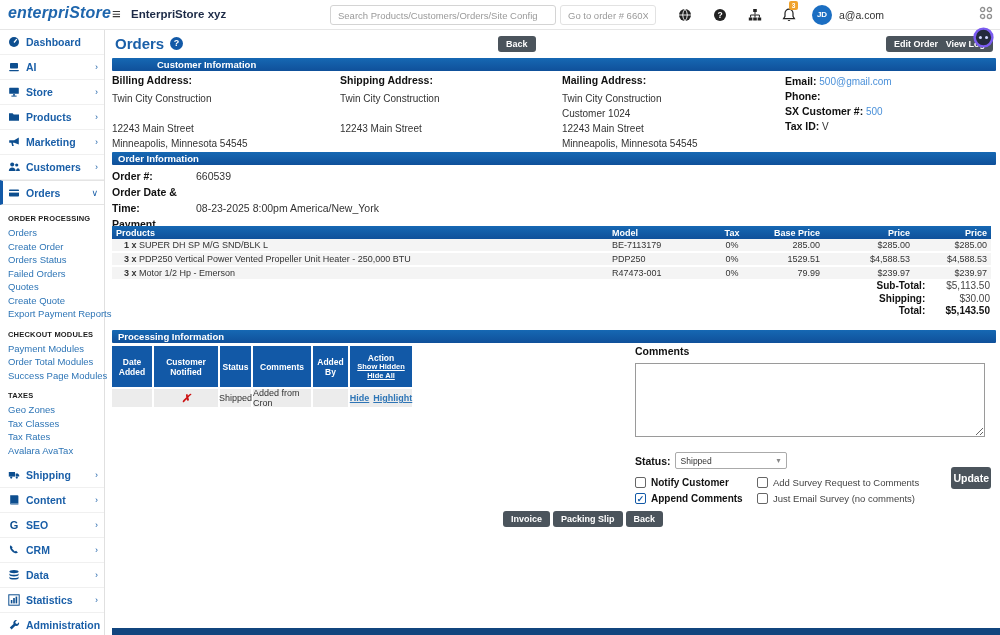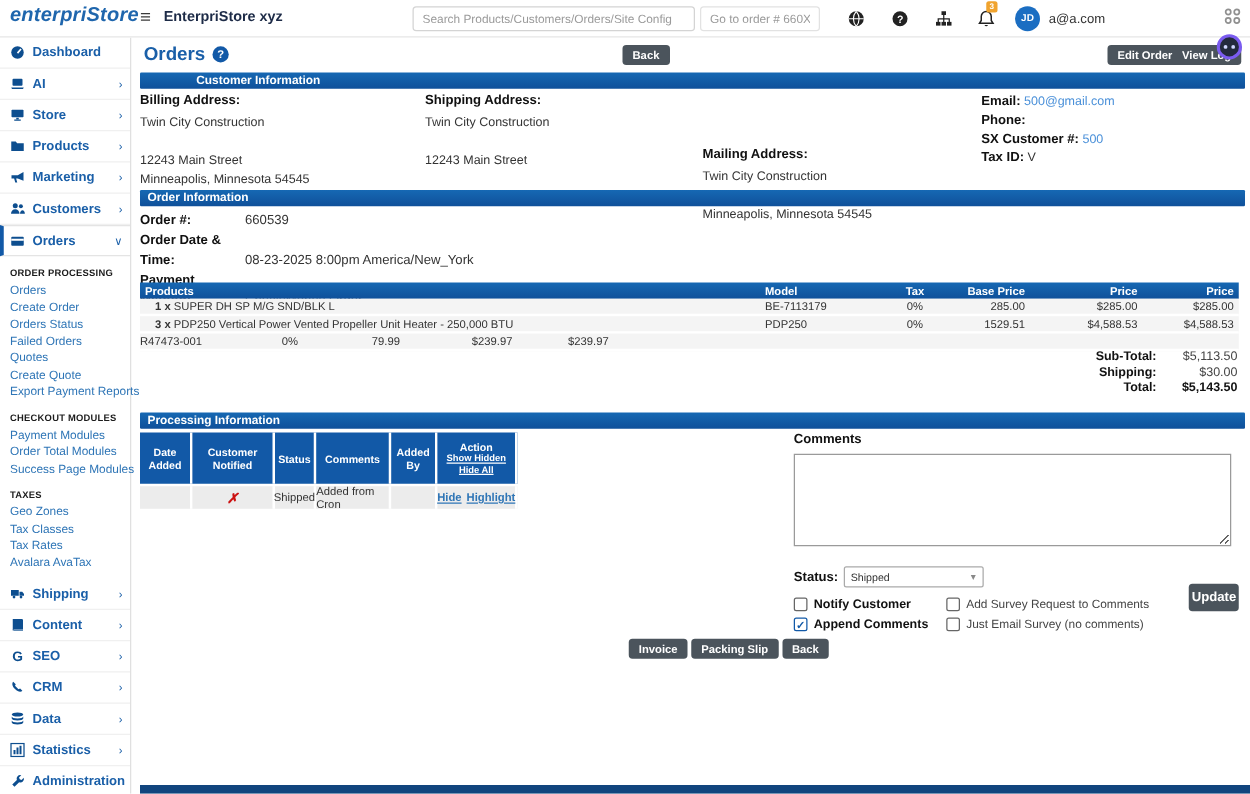--- a/index.html
+++ b/index.html
@@ -48,21 +48,21 @@
 
   .sec-bar { left:7px; right:4px; height:13px; background:linear-gradient(#1668b3,#0f509a); color:#fff; font-size:9.5px; font-weight:bold; padding:1px 6px; border-radius:1px; }
   .bar-customer { top:28px;padding-left:45px; } .bar-order { top:122px; } .bar-processing { top:300px; }
 
   
   .cust-body { top:44px; left:7px; right:4px; display:flex; }
   .cust-col { font-size:10px; color:#333; }
   .cust-col .col-label { font-size:10.5px; font-weight:bold; color:#111; margin-bottom:5px; }
   .cust-col .line { line-height:15px; white-space:nowrap; }
   .cust-col .spacer { height:15px; }
-  .col-billing { width:228px; } .col-shipping { width:222px; } .col-mailing { width:223px;margin-top:43px; } .col-contact { flex:1; }
+  .col-billing { width:228px; } .col-shipping { width:222px; } .col-mailing { width:223px; } .col-contact { flex:1; }
   .contact-line { line-height:15px; white-space:nowrap; }
   .contact-line b { color:#111; font-size:10.5px; }
   a.link { color:#4a90d9; text-decoration:none; cursor:pointer; }
 
   
   .order-body { top:138px; left:7px; }
   .order-row { line-height:16px; font-size:10.5px; }
   .order-row .olabel { display:inline-block; width:84px; font-weight:bold; color:#111; }
   .order-row .ovalue { color:#333; }
 
@@ -367,20 +367,21 @@
     </div>
     <div class="cust-col col-shipping">
       <div class="col-label">Shipping Address:</div>
       <div class="line">Twin City Construction</div>
       <div class="spacer"></div>
       <div class="line">12243 Main Street</div>
     </div>
     <div class="cust-col col-mailing">
       <div class="col-label">Mailing Address:</div>
       <div class="line">Twin City Construction</div>
+      <div class="line">Customer 1024</div>
       <div class="line">12243 Main Street</div>
       <div class="line">Minneapolis, Minnesota 54545</div>
     </div>
     <div class="cust-col col-contact">
       <div class="contact-line"><b>Email:</b> <a class="link">500@gmail.com</a></div>
       <div class="contact-line"><b>Phone:</b></div>
       <div class="contact-line"><b>SX Customer #:</b> <a class="link">500</a></div>
       <div class="contact-line"><b>Tax ID:</b> <span>V</span></div>
     </div>
   </div>
@@ -412,20 +413,21 @@
     </div>
     <div class="pt-row pt-body-row">
       <span class="c-name"><span class="qty">3 x</span> <span>PDP250 Vertical Power Vented Propeller Unit Heater - 250,000 BTU</span></span>
       <span class="c-model">PDP250</span>
       <span class="c-tax">0%</span>
       <span class="c-base">1529.51</span>
       <span class="c-price">$4,588.53</span>
       <span class="c-total">$4,588.53</span>
     </div>
     <div class="pt-row pt-body-row">
+      <span class="c-name"><span class="qty">3 x</span> <span>Motor 1/2 Hp - Emerson</span></span>
       <span class="c-model">R47473-001</span>
       <span class="c-tax">0%</span>
       <span class="c-base">79.99</span>
       <span class="c-price">$239.97</span>
       <span class="c-total">$239.97</span>
     </div>
   </div>
 
   <div class="totals">
     <div class="tot-row"><span class="tot-label">Sub-Total:</span> <span class="tot-val">$5,113.50</span></div>

